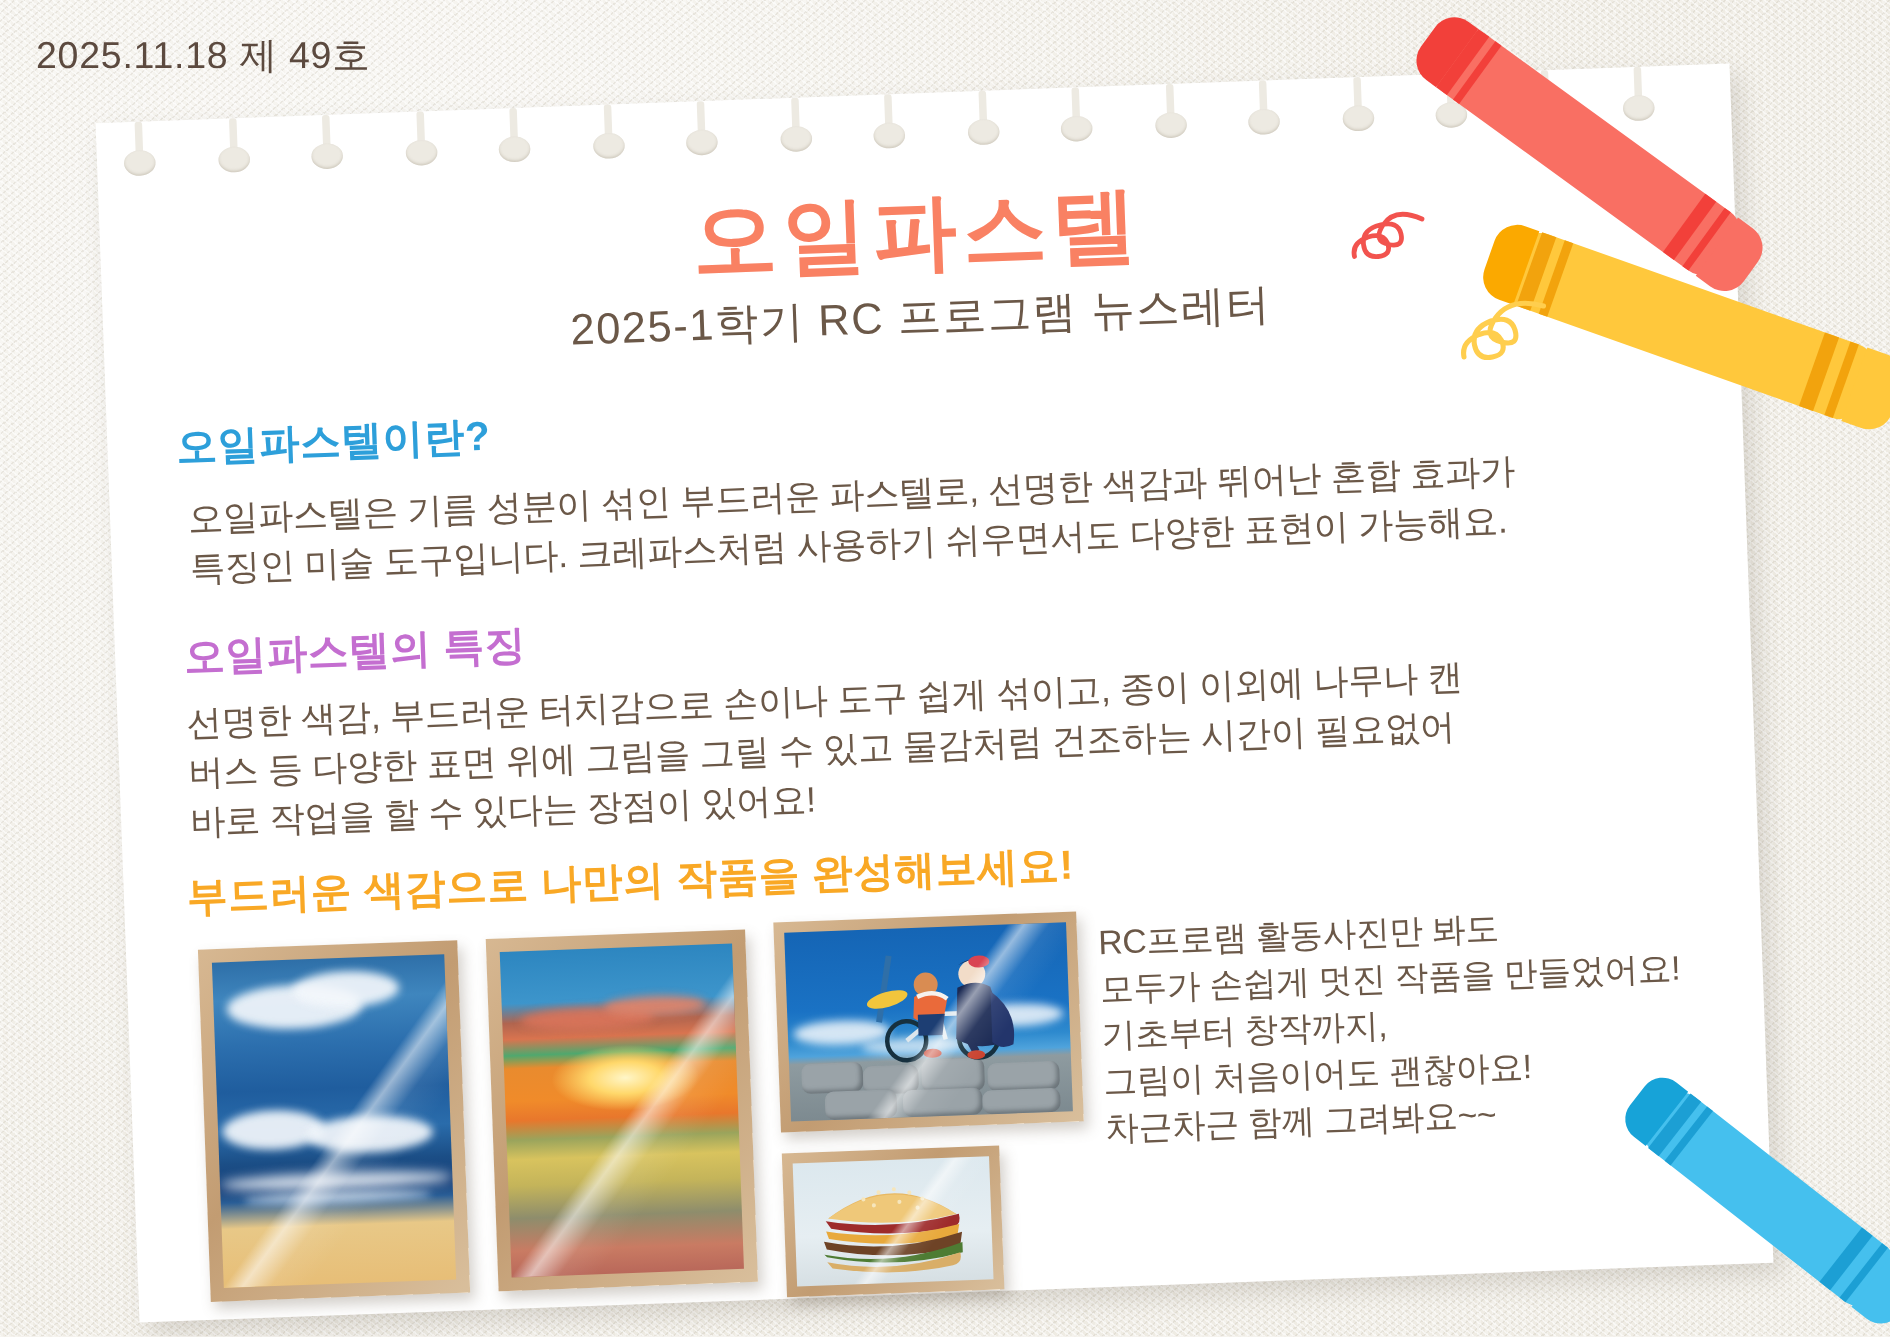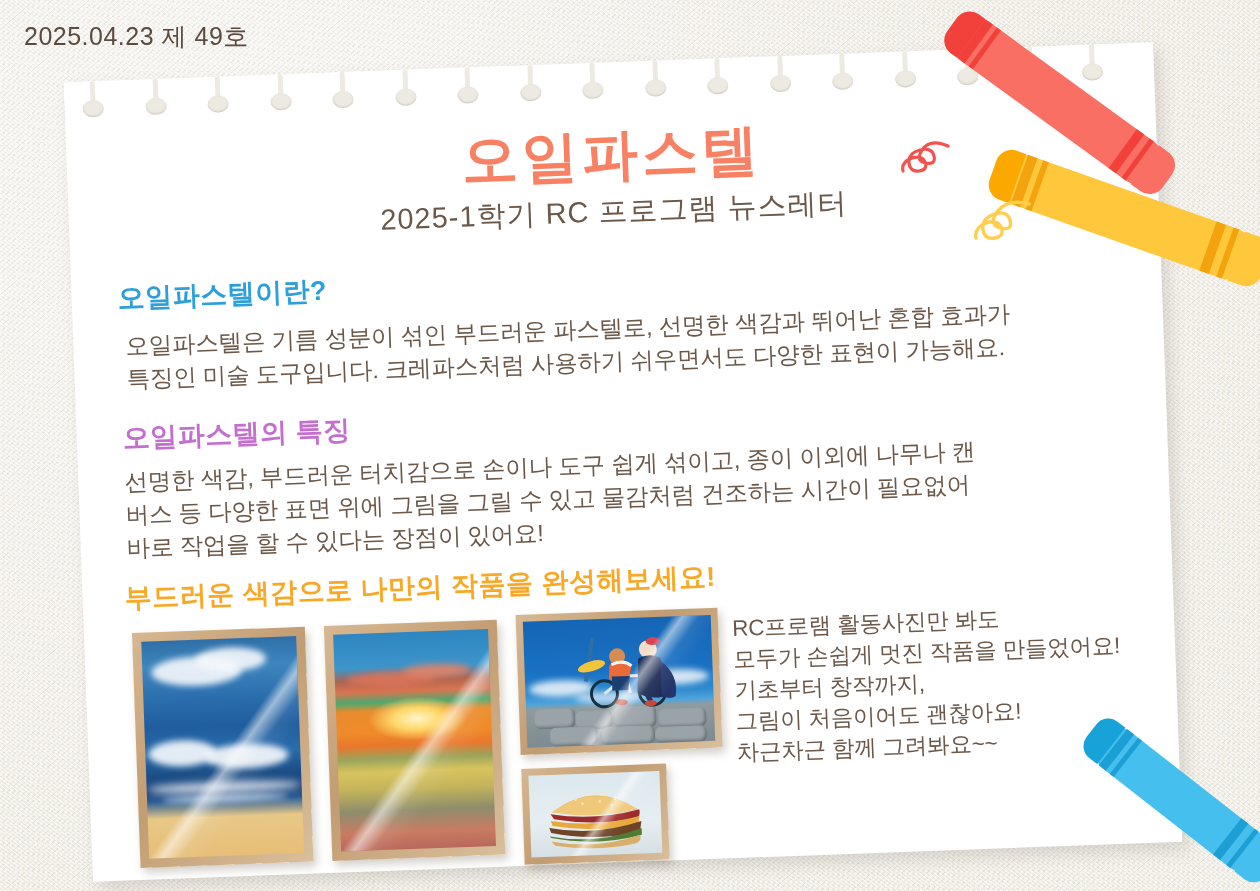--- a/index.html
+++ b/index.html
@@ -149,21 +149,21 @@
     transform:rotate(38deg);transform-origin:0 50%;
   }
 
   .squiggle{position:absolute;pointer-events:none;}
 </style>
 </head>
 <body>
 
 <div class="bg-texture"></div>
 
-<div class="date">2025.04.23 제 49호</div>
+<div class="date">2025.11.18 제 49호</div>
 
 <div class="sheet-wrap">
   <div class="sheet"></div>
 
   <div class="holes" id="holes">
       <div class="hole" style="left: 18px;">
         <i></i>
         <b></b>
       </div>
       <div class="hole" style="left: 80.5px;">

